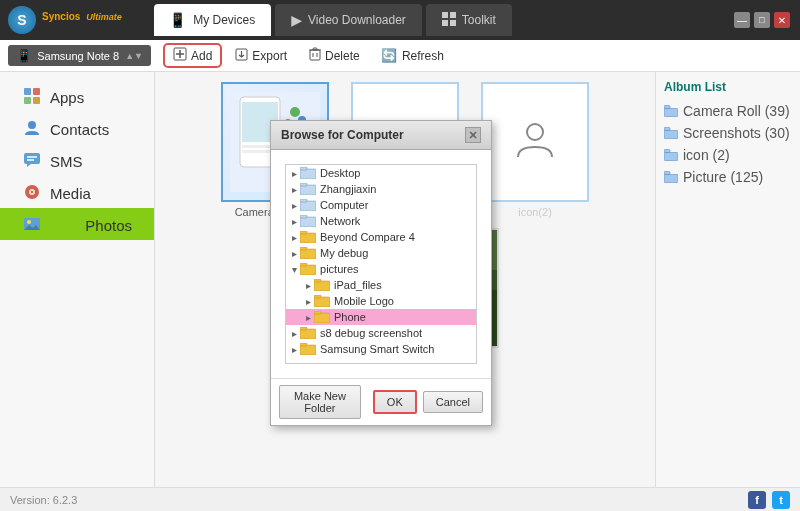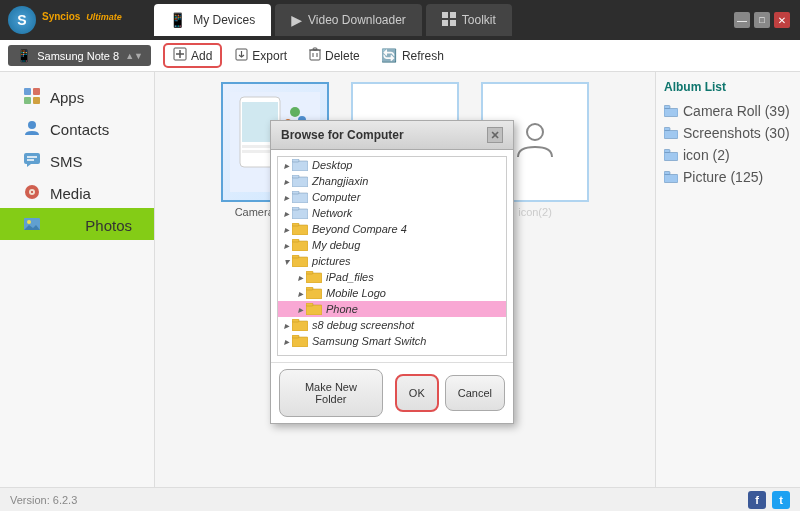--- a/index.html
+++ b/index.html
@@ -43,33 +43,33 @@
     .thumb-label { font-size: 11px; color: #555; margin-top: 4px; text-align: center; }
 
     
     .camera-roll-preview { width: 100%; height: 100%; background: linear-gradient(135deg, #e8f0fe, #d0e8ff); display: flex; align-items: center; justify-content: center; flex-direction: column; }
 
     
     #right-panel { width: 145px; background: #f7f7f7; border-left: 1px solid #ddd; padding: 8px; font-size: 11px; }
     #right-panel .panel-title { font-weight: bold; color: #0f766e; margin-bottom: 6px; font-size: 12px; }
     .album-item { display: flex; align-items: center; padding: 3px 0; cursor: pointer; color: #555; font-size: 14px; }
     .album-icon { width: 14px; height: 14px; margin-right: 5px; }
-    #dialog { width: 244px; background: white; border: 1px solid #aaa; box-shadow: 3px 3px 8px rgba(0,0,0,0.3); position: absolute; top: 120px; left: 270px; }
+    #dialog { width: 222px; background: white; border: 1px solid #aaa; box-shadow: 3px 3px 8px rgba(0,0,0,0.3); position: absolute; top: 120px; left: 270px; }
     #dialog-title { background: linear-gradient(to bottom, #e8e8e8, #d0d0d0); padding: 6px 10px; font-size: 12px; font-weight: bold; color: #333; display: flex; align-items: center; justify-content: space-between; border-bottom: 1px solid #aaa; }
     #dialog-close { color: #666; cursor: pointer; font-size: 14px; font-weight: bold; background: #c0c0c0; border: 1px solid #999; width: 16px; height: 16px; display: flex; align-items: center; justify-content: center; font-size: 11px; }
-    #dialog-body { padding: 0; font-style: italic; }
+    #dialog-body { padding: 8px; }
     #file-tree { height: 200px; overflow-y: auto; border: 1px solid #ccc; margin: 6px; background: white; }
     .tree-item { display: flex; align-items: center; padding: 2px 6px; cursor: pointer; font-size: 11px; color: #333; }
     .tree-item.selected-item { background: #f9a8d4; }
     .tree-item.folder-open::before { content: '▾'; margin-right: 3px; color: #666; font-size: 10px; }
     .tree-item.folder-closed::before { content: '▸'; margin-right: 3px; color: #666; font-size: 10px; }
     .indent-1 { padding-left: 20px; }
 
     #dialog-footer { display: flex; align-items: center; padding: 6px 8px; border-top: 1px solid #ddd; gap: 6px; }
-    .dialog-btn { padding: 11px 12px; border: 1px solid #aaa; background: linear-gradient(to bottom, #f5f5f5, #e0e0e0); cursor: pointer; font-size: 11px; color: #333; border-radius: 8px; }
+    .dialog-btn { padding: 4px 12px; border: 1px solid #aaa; background: linear-gradient(to bottom, #f5f5f5, #e0e0e0); cursor: pointer; font-size: 11px; color: #333; border-radius: 2px; }
     .dialog-btn.primary { border: 2px solid #e05050; background: linear-gradient(to bottom, #f0f0f0, #e0e0e0); text-align: center; }
 
     
     #bottom-bar { position: absolute; bottom: 0; left: 0; right: 0; height: 24px; background: #f0f0f0; border-top: 1px solid #ddd; display: flex; align-items: center; justify-content: space-between; padding: 0 10px; }
     #version { color: #888; font-size: 11px; }
     #social-icons { display: flex; gap: 6px; }
     .social-icon { width: 18px; height: 18px; border-radius: 3px; display: flex; align-items: center; justify-content: center; font-size: 11px; font-weight: bold; color: white; cursor: pointer; }
     .fb { background: #3b5998; }
     .tw { background: #1da1f2; }
 

